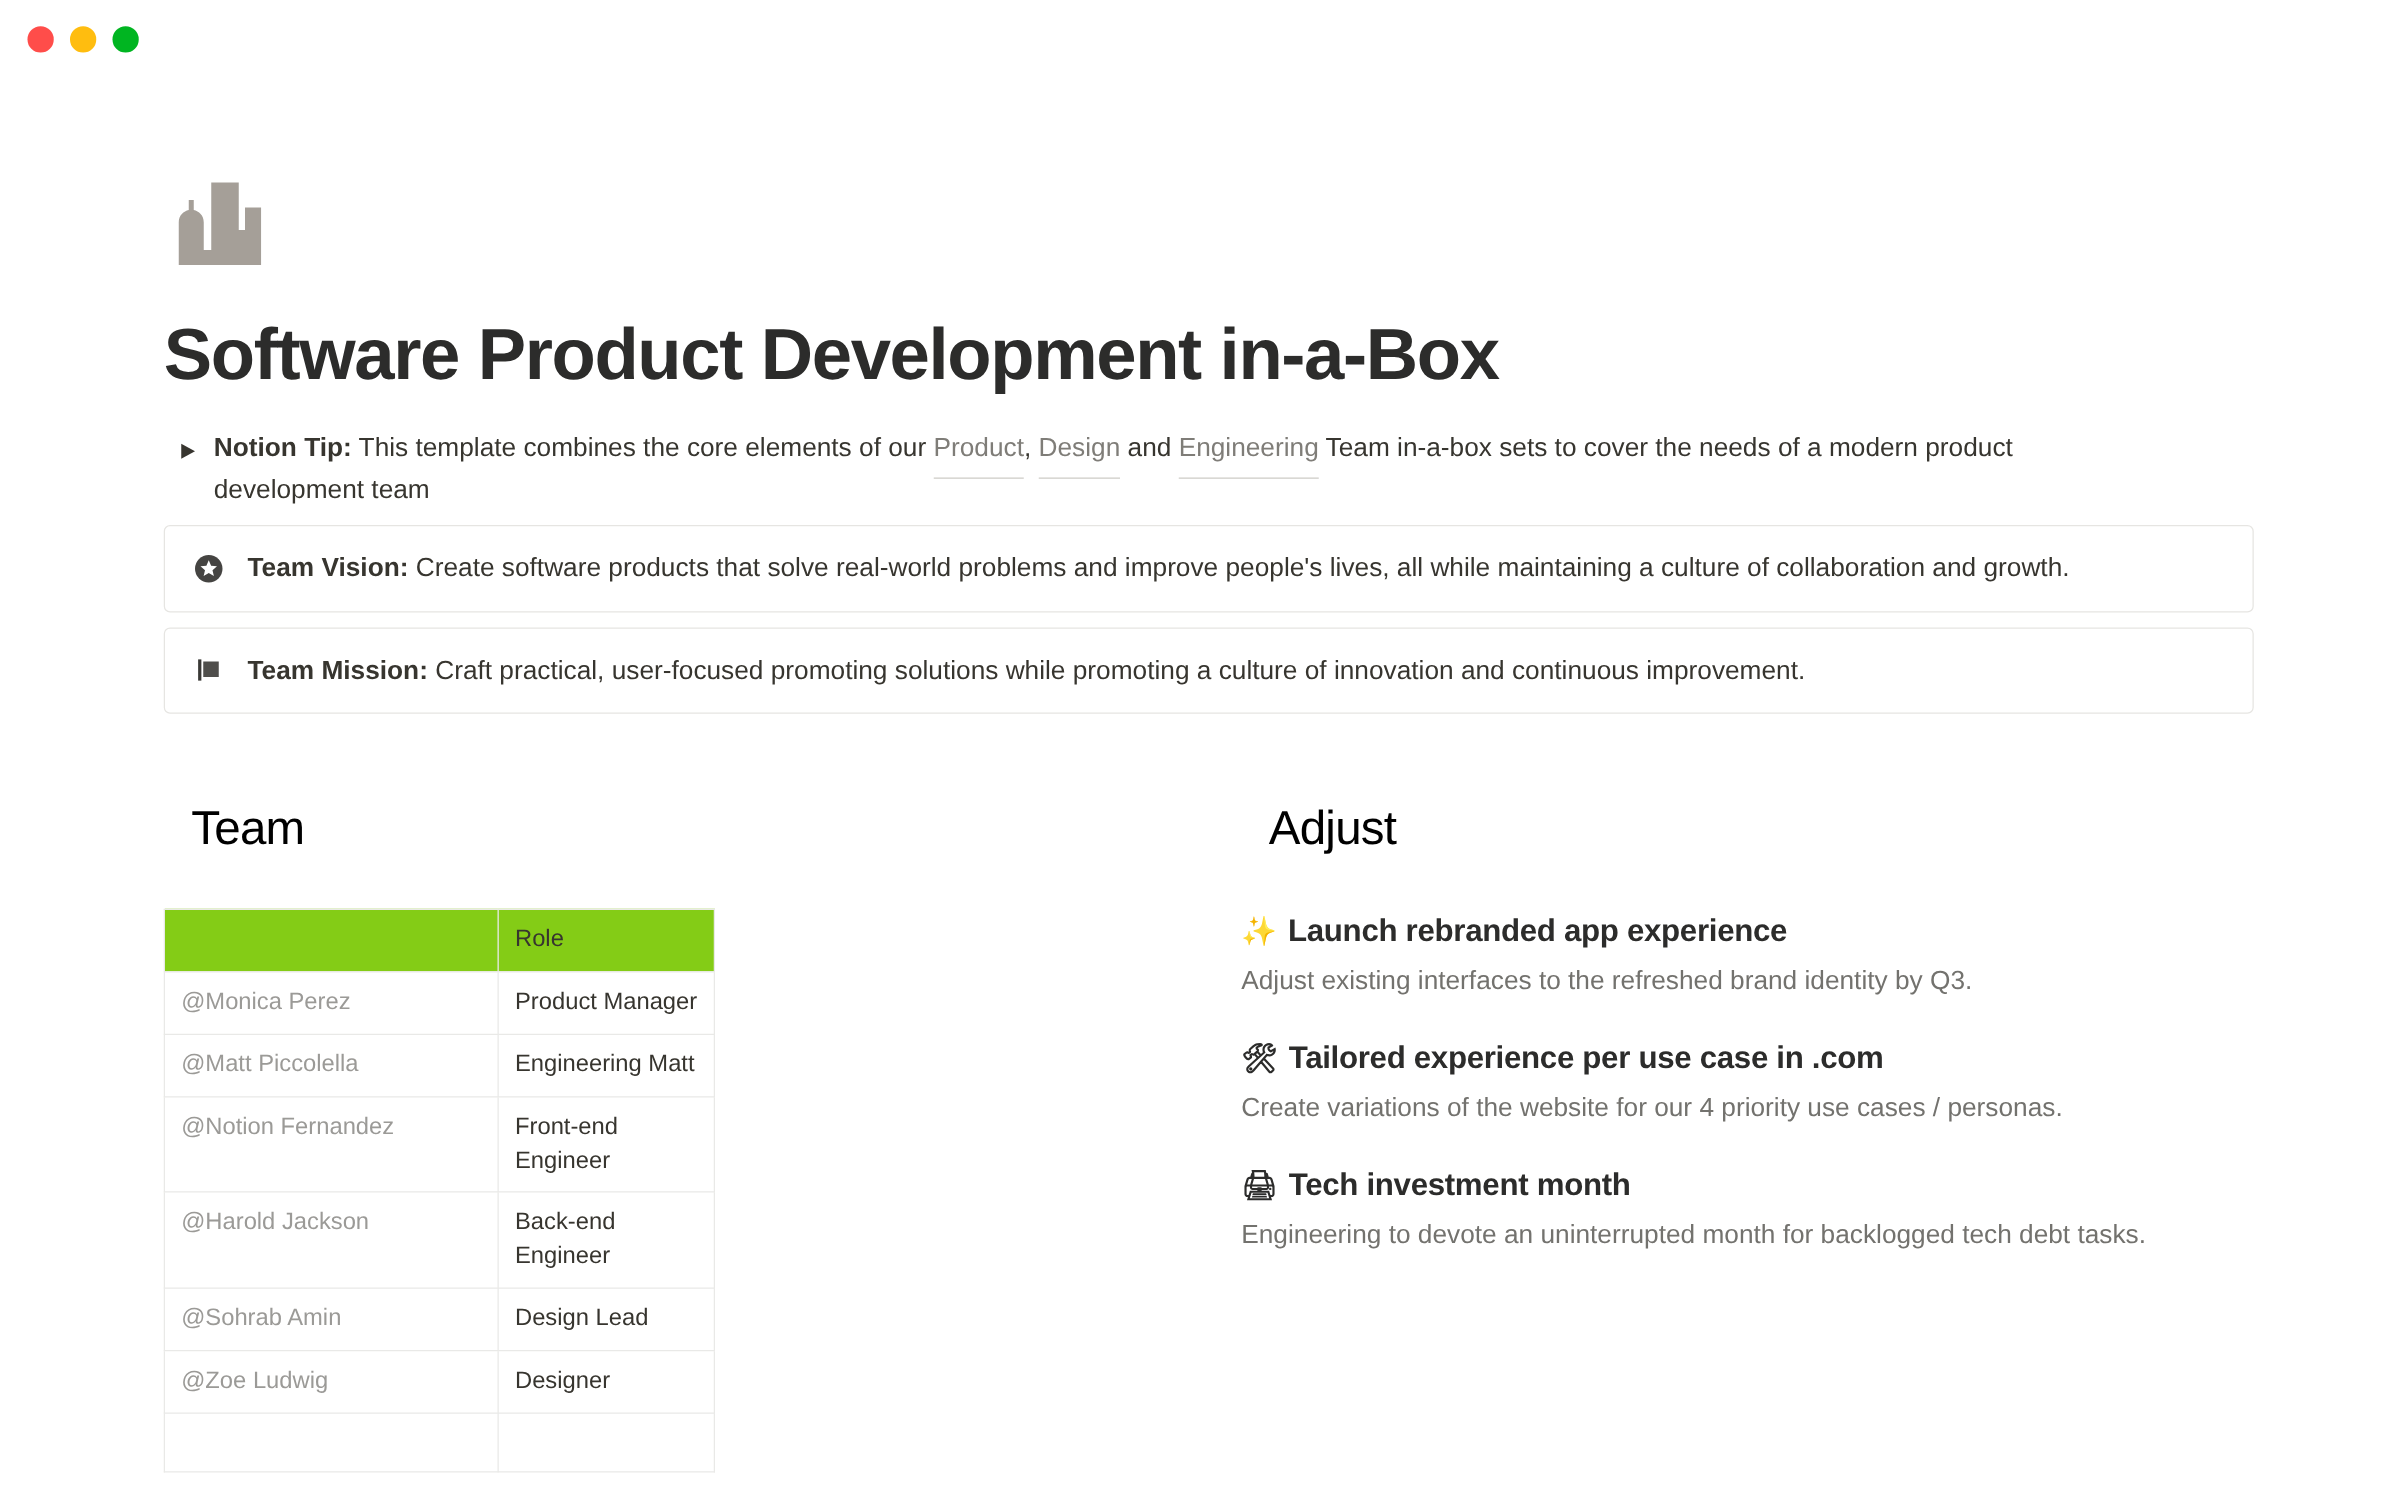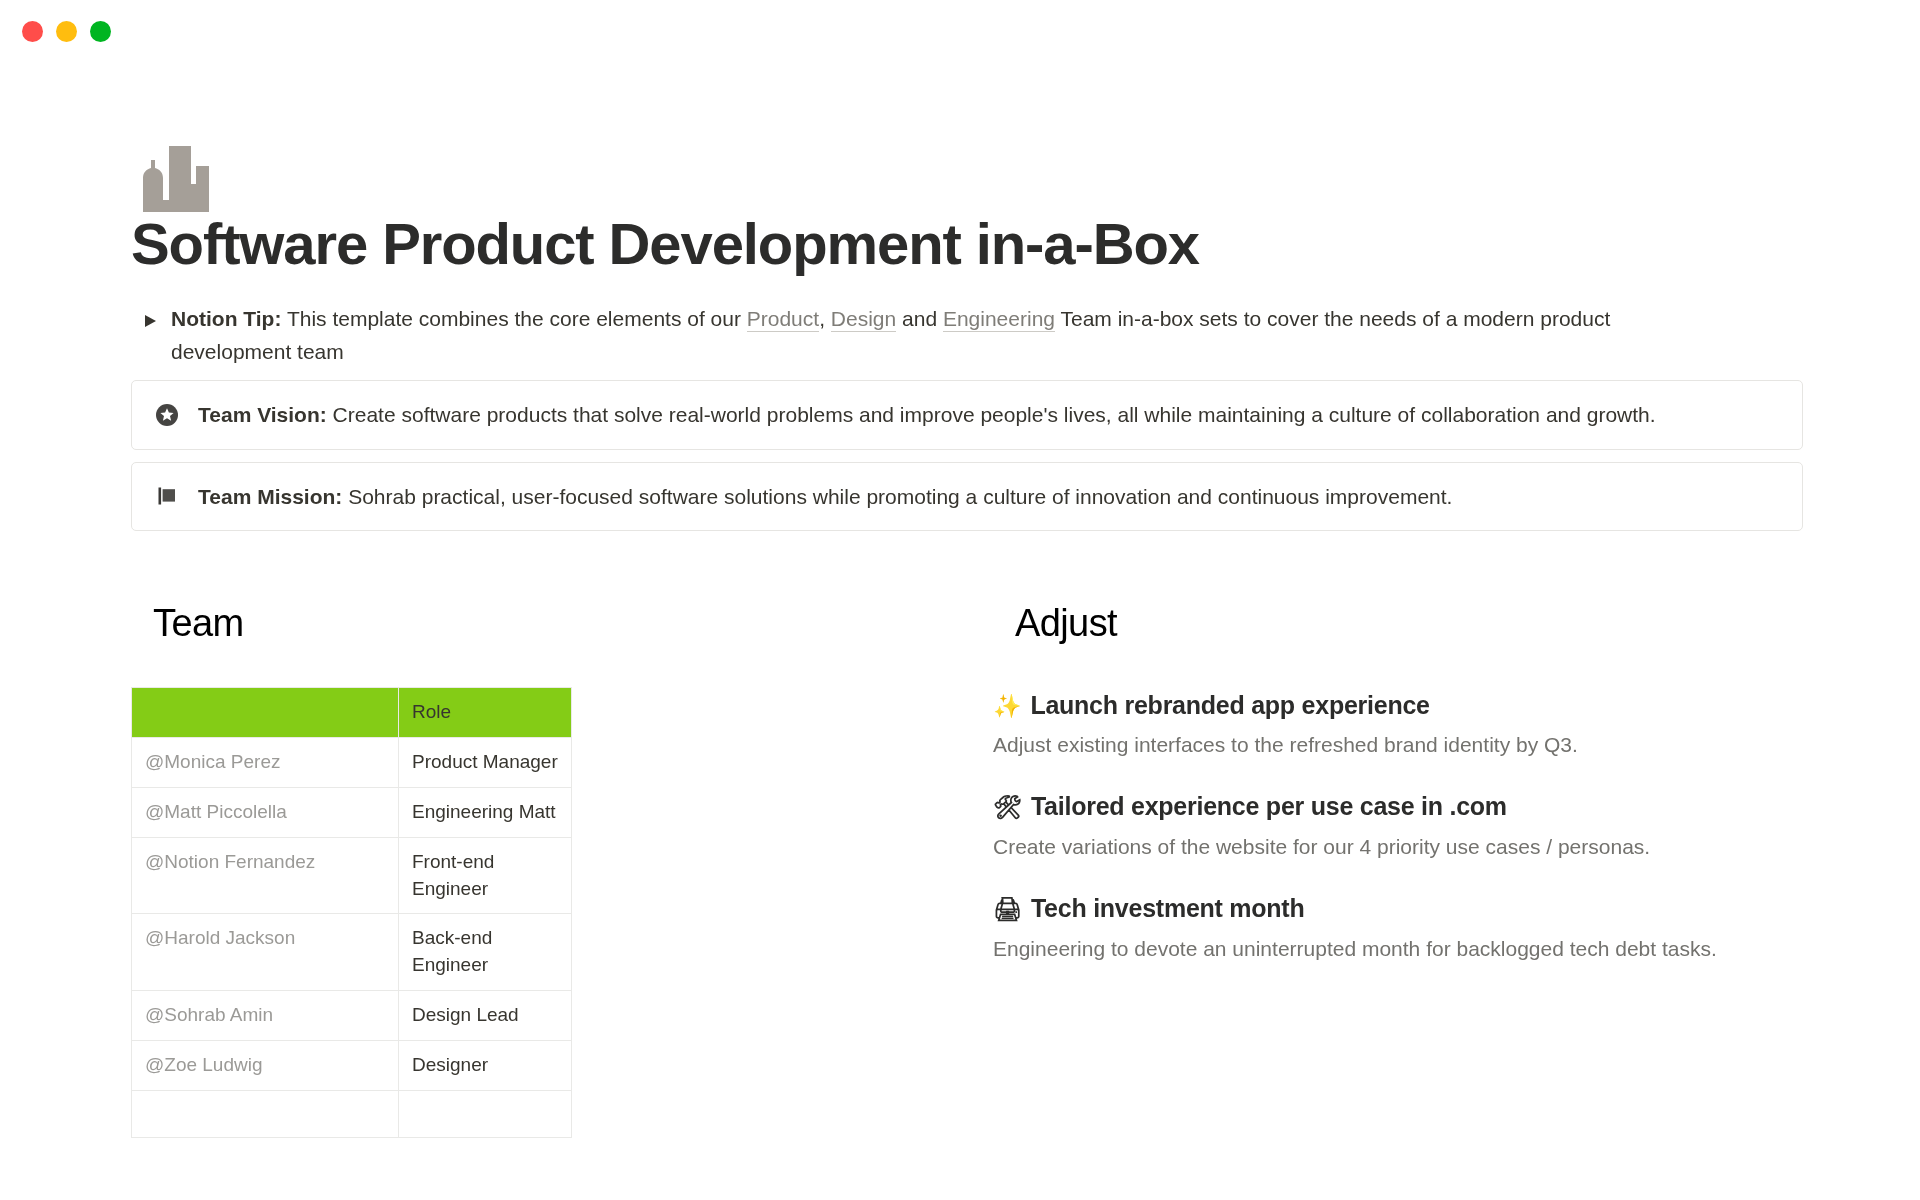--- a/index.html
+++ b/index.html
@@ -53,20 +53,21 @@
   
   .page-icon {
     margin-top: 72px;
     width: 78px;
     height: 78px;
     display: block;
   }
 
   
   .page-title {
+    margin-top: 40px;
     font-size: 58px;
     line-height: 1.12;
     font-weight: 700;
     color: #2c2c2b;
     letter-spacing: -1.1px;
   }
 
   
   .toggle-block {
     margin-top: 26px;
@@ -89,21 +90,21 @@
   .toggle-text {
     font-size: 21px;
     line-height: 1.55;
     color: #37352f;
   }
   .toggle-text b { font-weight: 700; }
   .doc-link {
     color: #7f7d78;
     text-decoration: none;
     border-bottom: 1px solid #cdcbc6;
-    padding-bottom: 1px;
+    padding-bottom: 12px;
   }
 
   
   .callout {
     margin-top: 12px;
     width: 1672px;
     min-height: 66px;
     border: 1px solid #e6e5e2;
     border-radius: 5px;
     background: #ffffff;
@@ -254,21 +255,21 @@
     </div>
 
     <div class="callout">
       <span class="callout-icon">
         <svg width="24" height="24" viewBox="0 0 24 24" aria-hidden="true">
           <rect x="3.5" y="3.5" width="2.6" height="17" fill="#3a3936"></rect>
           <rect x="7.6" y="5.2" width="12.4" height="12.4" fill="#4f4e4b"></rect>
         </svg>
       </span>
       <div class="callout-text">
-        <b>Team Mission:</b><span> Sohrab practical, user-focused software solutions while promoting a culture of innovation and continuous improvement.</span>
+        <b>Team Mission:</b><span> Craft practical, user-focused promoting solutions while promoting a culture of innovation and continuous improvement.</span>
       </div>
     </div>
 
     <div class="columns">
 
       <div class="col-team">
         <h2 class="section-heading">Team</h2>
 
         <table class="team-table">
           <colgroup>

